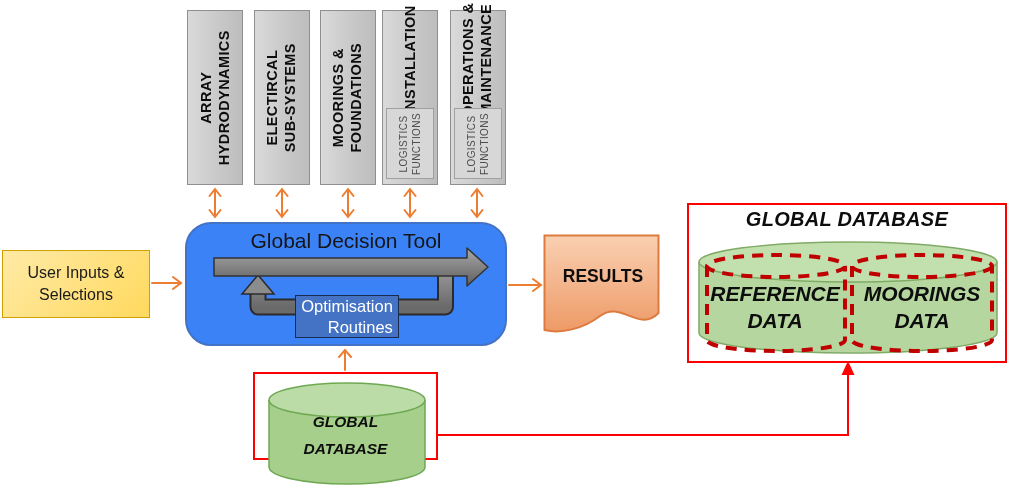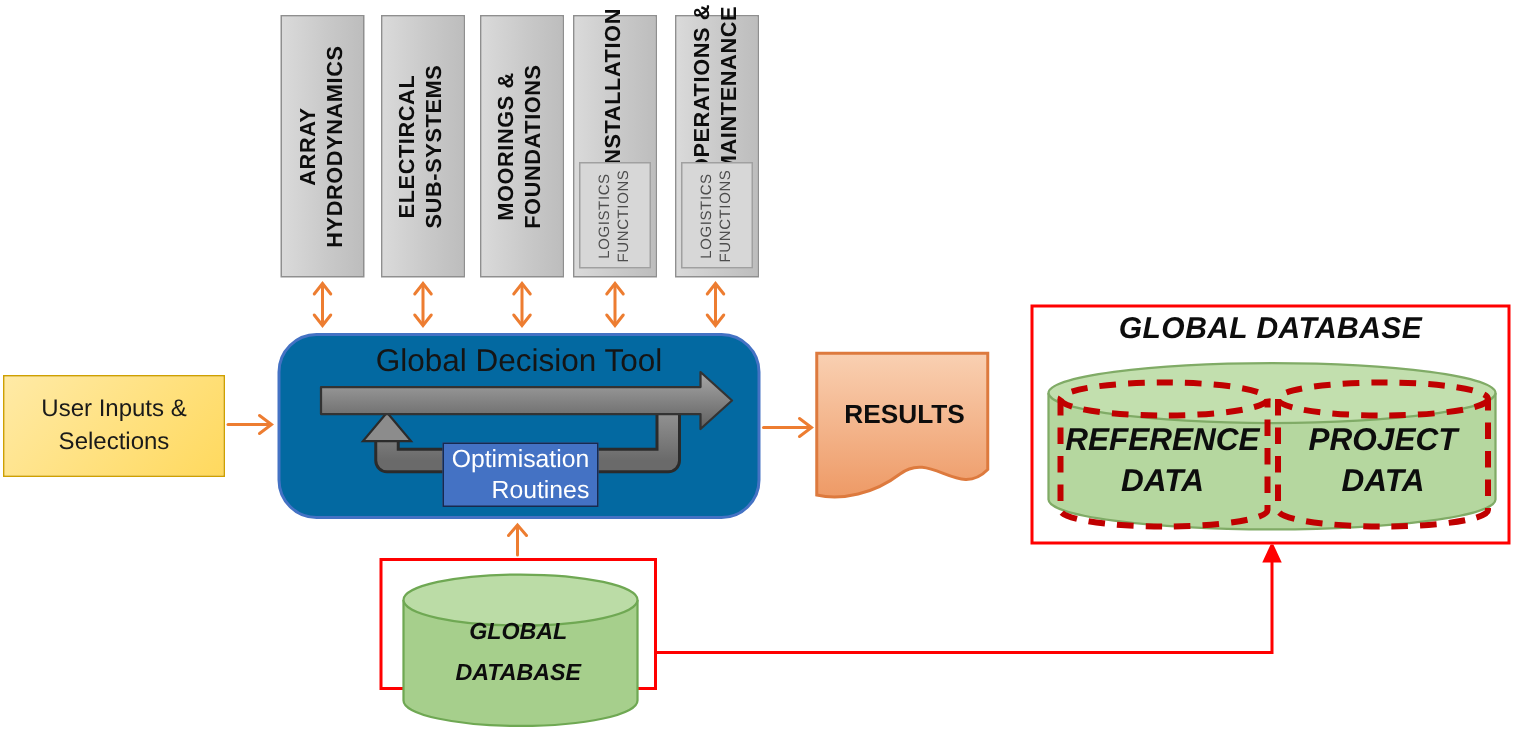--- a/index.html
+++ b/index.html
@@ -25,21 +25,21 @@
     background:#d7d7d7;border:1px solid #a0a0a0;
     display:flex;align-items:center;justify-content:center;box-sizing:border-box;
   }
   .sublabel{
     transform:rotate(-90deg);white-space:pre;text-align:center;
     font-size:10px;line-height:1.3;letter-spacing:.4px;color:#4d4d4d;
   }
   
   .gdt{
     position:absolute;left:185px;top:222px;width:322px;height:124px;
-    background:#0369a1;border:2px solid #4472c4;border-radius:26px;box-sizing:border-box;
+    background:#3b82f6;border:2px solid #4472c4;border-radius:26px;box-sizing:border-box;
   }
   .gdt-title{position:absolute;top:5px;left:0;width:100%;text-align:center;font-size:21px;color:#151515;}
   .gdt-svg{position:absolute;left:0;top:0;}
   .opt-box{
     position:absolute;left:108px;top:71px;width:104px;height:43px;
     background:#4472c4;border:1.5px solid #182a4e;box-sizing:border-box;
     display:flex;align-items:center;justify-content:center;text-align:right;
     color:#fff;font-size:16.5px;line-height:1.25;white-space:pre-line;
   }
   
@@ -227,17 +227,17 @@
           <ellipse cx="79" cy="25" rx="69" ry="11"></ellipse>
         </g>
         <g>
           <path d="M 155 25 L 155 99 A 70 11 0 0 0 295 99 L 295 25"></path>
           <ellipse cx="225" cy="25" rx="70" ry="11"></ellipse>
         </g>
       </g>
     </svg>
     <div class="part-label ref">REFERENCE
 DATA</div>
-    <div class="part-label proj">PROJECT
+    <div class="part-label proj">MOORINGS
 DATA</div>
   </div>
 
 </div>
 
 </body></html>

